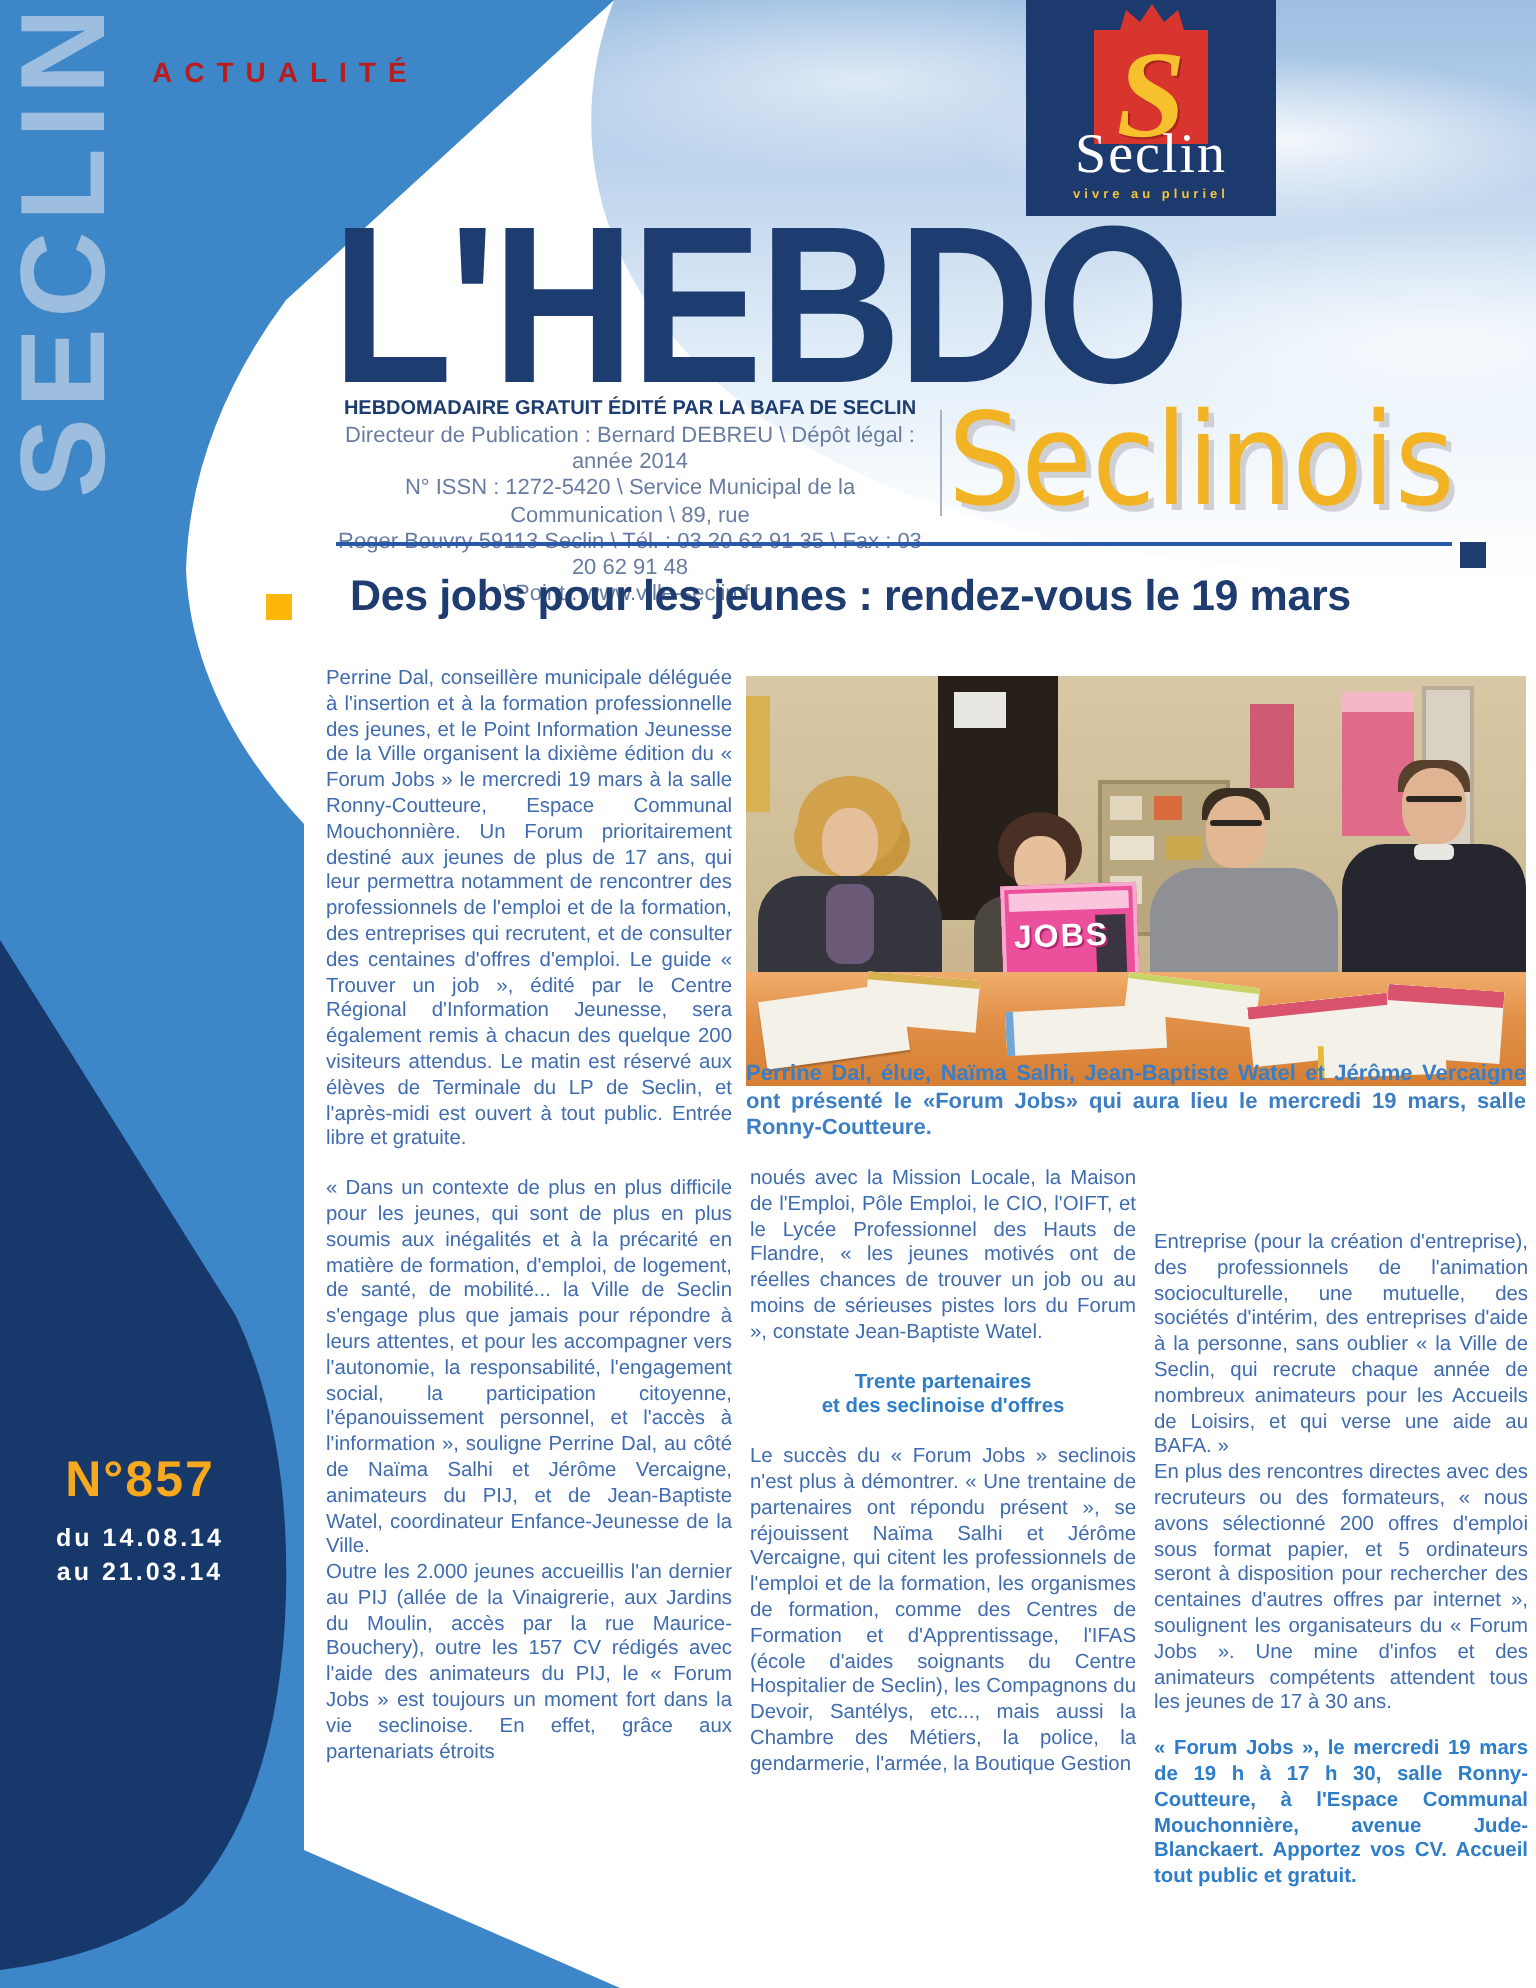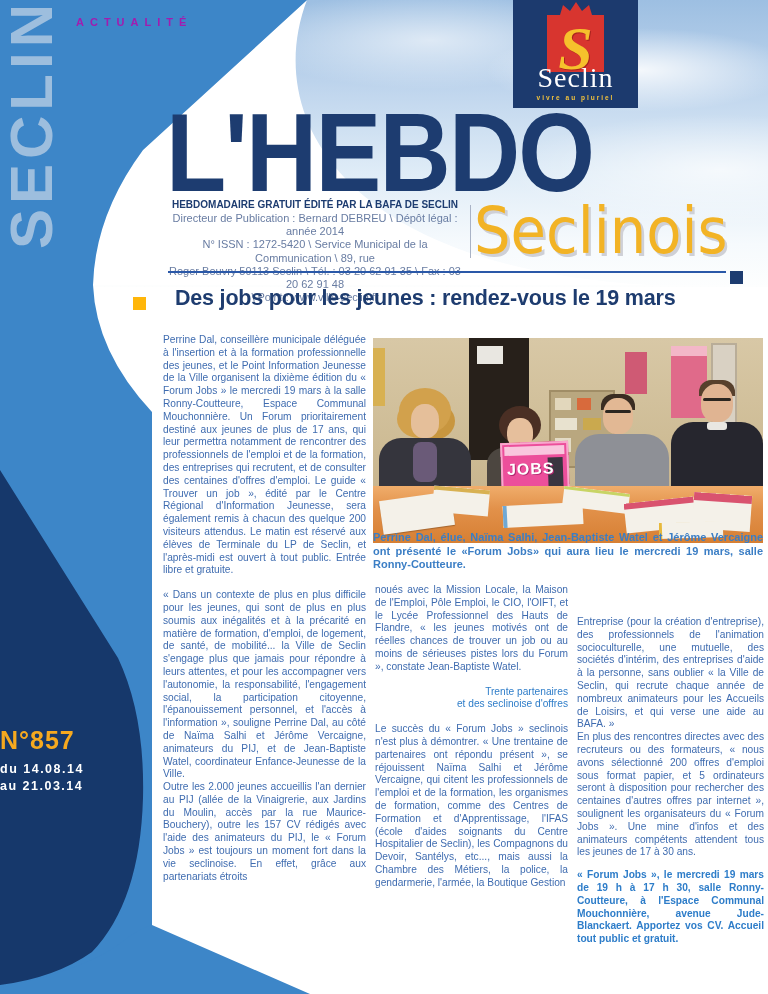--- a/index.html
+++ b/index.html
@@ -20,24 +20,24 @@
       linear-gradient(180deg,#9dbfe2 0%,#bcd3ec 28%,#dfecf7 60%,#f6fafd 85%,#fdfefe 100%);
   }
   
   .deco{position:absolute;left:0;top:0;z-index:2;pointer-events:none;}
   .vertical-title{
     position:absolute;left:-143px;top:42px;width:350px;height:64px;z-index:3;
     transform:rotate(-90deg);
     font-size:60px;font-weight:bold;letter-spacing:5px;color:#9dbede;line-height:64px;
   }
   .section-label{
-    position:absolute;left:76px;top:16px;z-index:4;
-    color:#a21caf;font-weight:bold;font-size:11px;letter-spacing:6px;
-  }
-  .issue-block{position:absolute;left:0;top:726px;width:140px;z-index:4;}
+    position:absolute;left:76px;top:28px;z-index:4;
+    color:#b91c1c;font-weight:bold;font-size:14px;letter-spacing:6px;
+  }
+  .issue-block{position:absolute;left:0;top:726px;width:140px;z-index:4;text-align:center;}
   .issue-number{color:#f6a91f;font-weight:bold;font-size:25px;letter-spacing:1px;}
   .issue-dates{color:#ffffff;font-weight:bold;font-size:12.5px;letter-spacing:1.5px;line-height:17px;margin-top:6px;}
   
   .logo{position:absolute;left:513px;top:0;width:125px;height:108px;background:#1c3a6e;z-index:4;}
   .logo-shield{position:absolute;left:34px;top:15px;width:57px;height:57px;background:#d8352f;}
   .logo-crown{position:absolute;left:46px;top:2px;width:34px;height:14px;}
   .logo-s{
     position:absolute;left:34px;top:6px;width:57px;height:84px;
     font-family:"Liberation Serif",serif;font-style:italic;font-weight:bold;
     font-size:62px;line-height:84px;text-align:center;color:#f6c12c;
@@ -78,21 +78,21 @@
   
   .body-text{
     position:absolute;z-index:3;color:#3f6cb0;
     font-size:10.2px;line-height:12.8px;text-align:justify;
   }
   .col1{left:163px;top:334px;width:203px;}
   .col2{left:375px;top:584px;width:193px;}
   .col3{left:577px;top:616px;width:187px;}
   .body-text p{margin:0;}
   .para-gap{margin-top:12px !important;}
-  .subhead{color:#2e7dc9;font-weight:normal;margin-top:12px !important;margin-bottom:12px !important;text-align:right;}
+  .subhead{color:#2e7dc9;font-weight:bold;margin-top:12px !important;margin-bottom:12px !important;text-align:center;}
   .highlight{color:#2e7dc9;font-weight:bold;margin-top:10px !important;}
   
   .photo{
     position:absolute;left:373px;top:338px;width:390px;height:205px;z-index:3;overflow:hidden;
     background:linear-gradient(180deg,#d8c8a6 0%,#cdbb94 55%,#c2ad87 100%);
   }
   .ph-door{position:absolute;left:96px;top:0;width:60px;height:122px;background:#27201a;}
   .ph-door-paper{position:absolute;left:104px;top:8px;width:26px;height:18px;background:#e9e7e1;}
   .ph-shelf{position:absolute;left:176px;top:52px;width:66px;height:78px;background:#b9a77f;box-shadow:inset 0 0 0 2px #a08d66;}
   .ph-shelf i{position:absolute;display:block;}

